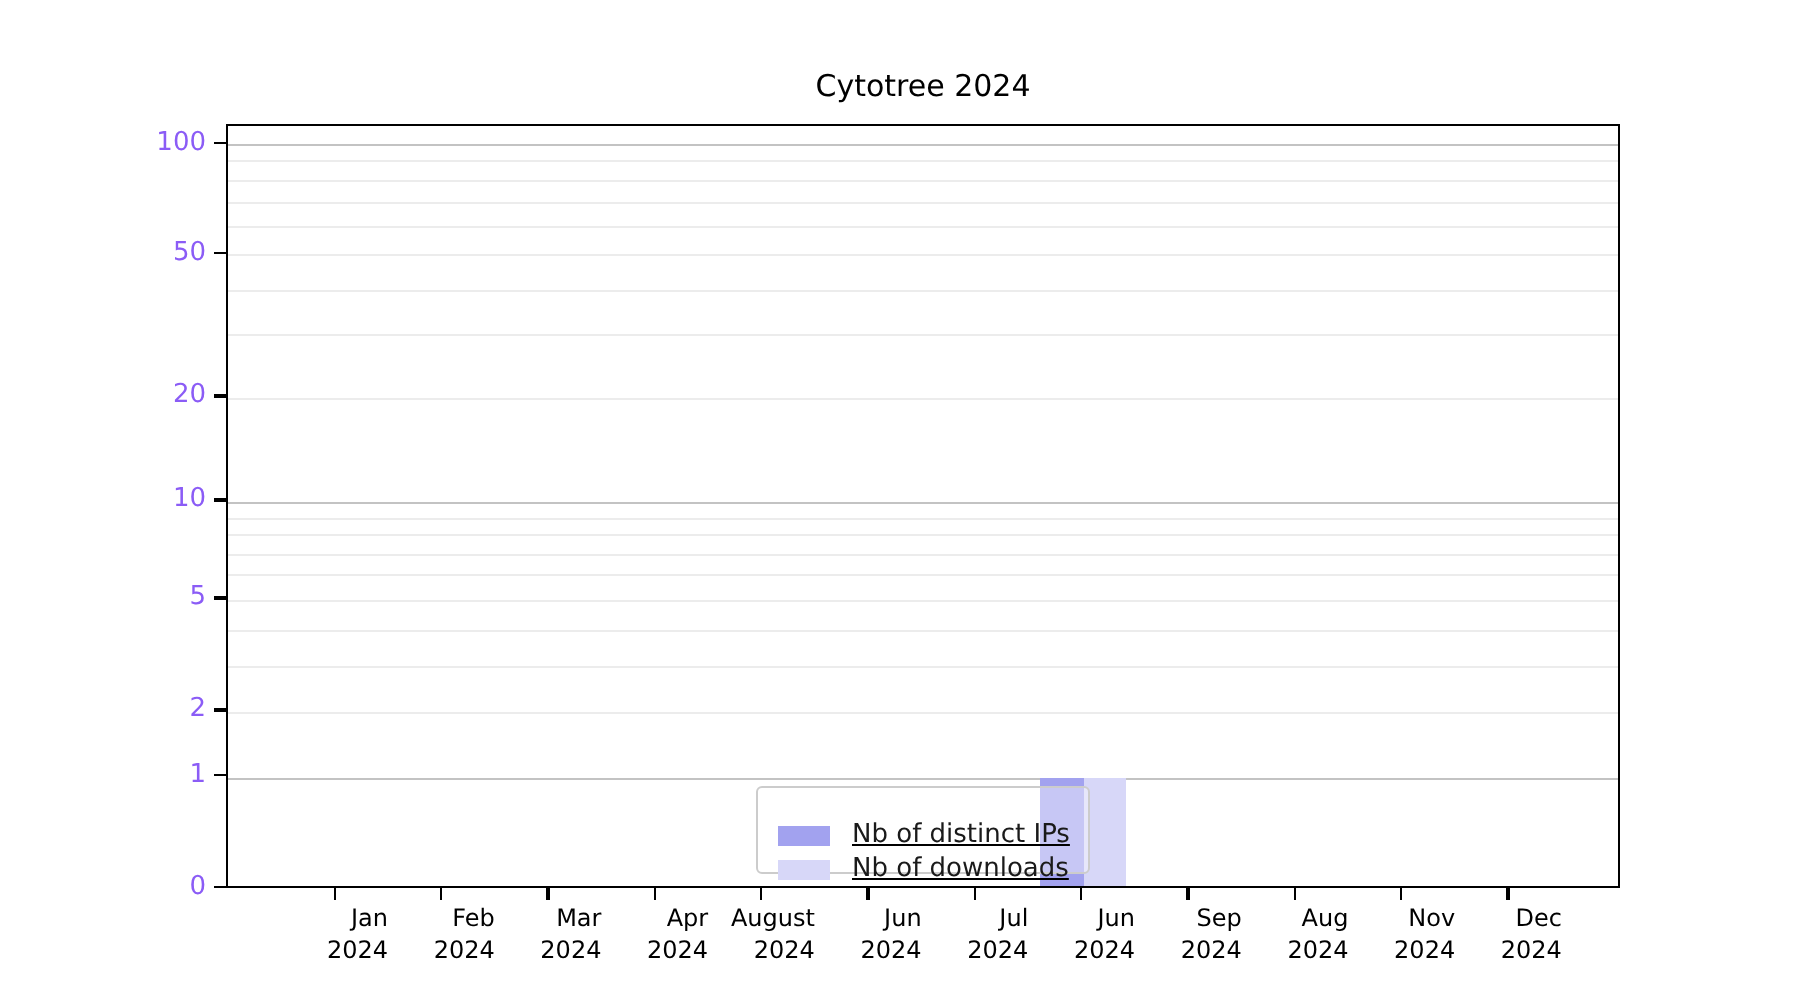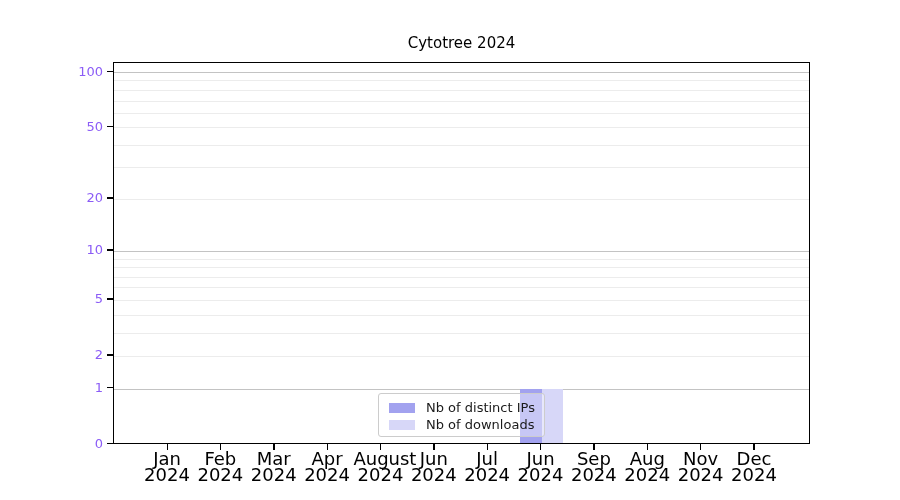--- a/index.html
+++ b/index.html
@@ -18,26 +18,26 @@
   .gridline{position:absolute;left:0;width:100%;height:1px;z-index:1;}
   .gridline.major{background:#c3c3c3;}
   .gridline.minor{background:#ececec;}
   .bar{position:absolute;z-index:2;}
   .ytick-mark{position:absolute;width:6px;height:1.3px;background:#000;}
   .xtick-mark{position:absolute;width:1.3px;height:6px;background:#000;}
   .ytick-label{
     position:absolute;width:46px;text-align:right;font-size:13px;line-height:13px;color:#8b5cf6;
   }
   .xtick-label{
-    position:absolute;width:54px;text-align:center;font-size:18px;line-height:16px;color:#000;
+    position:absolute;width:54px;text-align:right;font-size:12px;line-height:16px;color:#000;
   }
   .legend{
     position:absolute;left:378px;top:393px;width:167px;height:44px;z-index:3;
     background:rgba(255,255,255,0.4);border:1px solid #cccccc;border-radius:3px;
-    box-sizing:border-box;padding:6px 0 0 10px;
+    box-sizing:border-box;padding:16px 0 0 10px;text-decoration:underline;
   }
   .legend-row{display:flex;align-items:center;height:16px;margin-bottom:1px;}
   .legend-swatch{width:26px;height:10px;margin-right:11px;flex:0 0 auto;}
   .legend-label{font-size:13px;line-height:14px;white-space:nowrap;color:#1a1a1a;}
 </style>
 </head>
 <body>
 
 <div class="figure">
   <div class="chart-title">Cytotree 2024</div>

